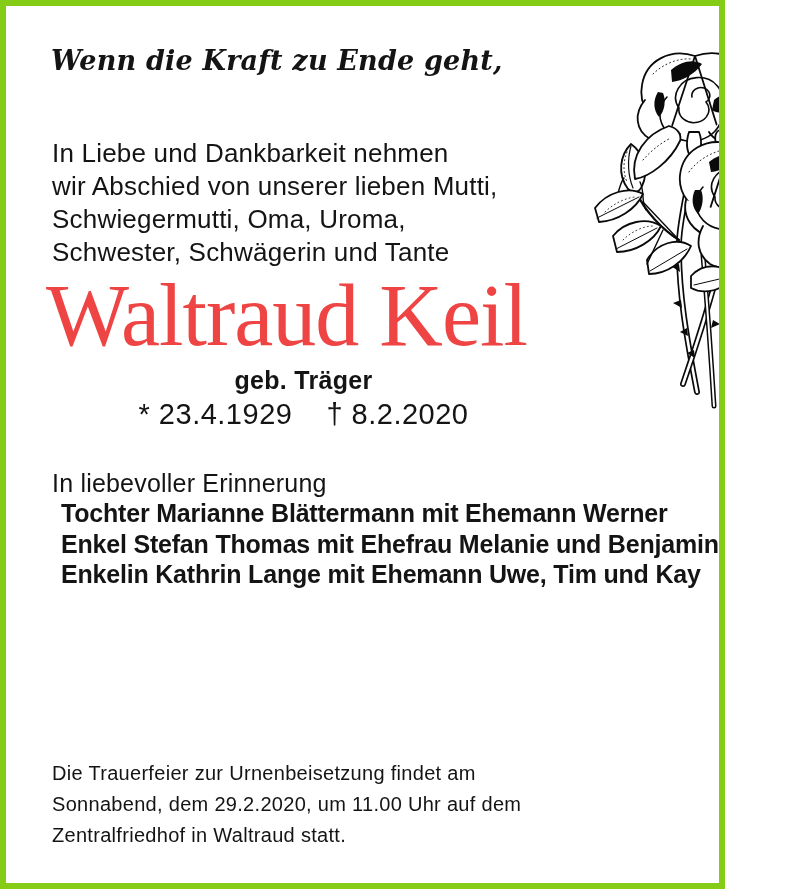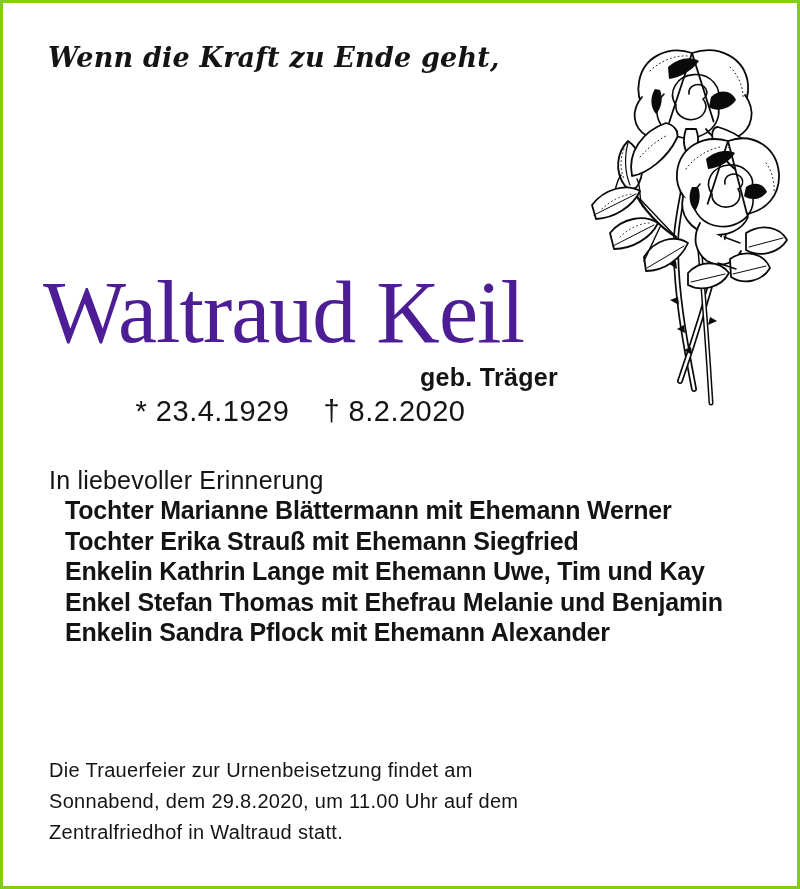--- a/index.html
+++ b/index.html
@@ -1,21 +1,21 @@
 <!DOCTYPE html>
 <html><head>
 <meta charset="utf-8">
 <style>
   html,body{margin:0;padding:0;background:#ffffff;}
   .sheet{
     position:relative;
-    width:800px;height:889px;
+    width:725px;height:889px;
     box-sizing:border-box;
     background:#ffffff;
-    border:3px solid #84cc16;
+    border:6px solid #84cc16;
     overflow:hidden;
     font-family:"Liberation Sans",sans-serif;
     color:#141414;
   }
   .quote{
     position:absolute;left:45px;top:37px;
     font-family:"DejaVu Serif",serif;
     font-weight:bold;font-style:italic;
     font-size:27px;line-height:36px;
     letter-spacing:.2px;
@@ -23,38 +23,38 @@
   .intro{
     position:absolute;left:46px;top:131px;
     font-size:26px;line-height:33px;
     letter-spacing:.2px;
   }
   .name{
     position:absolute;left:40px;top:266px;
     font-family:"Liberation Serif",serif;
     font-size:88px;line-height:1;
     letter-spacing:-1px;white-space:nowrap;
-    color:#4c1d95;
+    color:#ef4444;
   }
   .maiden{
     position:absolute;left:40px;top:360px;width:515px;
-    text-align:right;
+    text-align:center;
     font-weight:bold;font-size:25px;letter-spacing:.3px;
   }
   .dates{
     position:absolute;left:40px;top:392px;width:515px;
     display:flex;justify-content:center;gap:34px;
     font-size:29px;letter-spacing:.5px;
   }
   .erinnerung{
     position:absolute;left:46px;top:463px;
     font-size:25px;letter-spacing:.2px;
   }
   .family{
-    position:absolute;left:62px;top:492px;
+    position:absolute;left:55px;top:492px;
     font-weight:bold;font-size:25px;line-height:30.5px;
     letter-spacing:-.2px;white-space:nowrap;
   }
   .funeral{
     position:absolute;left:46px;top:752px;
     font-size:20px;line-height:31px;letter-spacing:.3px;
   }
   .roses{
     position:absolute;left:577px;top:33px;
     width:212px;height:382px;
@@ -62,20 +62,26 @@
 </style>
 </head>
 <body>
 
 <div class="sheet">
 
   <div class="quote">
     <div>Wenn die Kraft zu Ende geht,</div>
   </div>
 
+  <div class="intro">
+    <div>In Liebe und Dankbarkeit nehmen</div>
+    <div>wir Abschied von unserer lieben Mutti,</div>
+    <div>Schwiegermutti, Oma, Uroma,</div>
+    <div>Schwester, Schwägerin und Tante</div>
+  </div>
 
   <svg class="roses" viewBox="0 0 212 380" fill="none" stroke="#0a0a0a" stroke-width="1.8" stroke-linecap="round" stroke-linejoin="round">
 
     <g>
       <path d="M110,120 C102,160 97,180 96,202 C95,250 104,300 114,352" stroke-width="6" stroke="#0a0a0a"></path>
       <path d="M110,120 C102,160 97,180 96,202 C95,250 104,300 114,352" stroke-width="2.6" stroke="#ffffff"></path>
       <path d="M144,196 C134,238 118,292 100,344" stroke-width="6" stroke="#0a0a0a"></path>
       <path d="M144,196 C134,238 118,292 100,344" stroke-width="2.6" stroke="#ffffff"></path>
       <path d="M120,215 C124,262 128,316 131,366" stroke-width="5" stroke="#0a0a0a"></path>
       <path d="M120,215 C124,262 128,316 131,366" stroke-width="2" stroke="#ffffff"></path>
@@ -155,25 +161,23 @@
 
   <div class="dates">
     <span>* 23.4.1929</span>
     <span>† 8.2.2020</span>
   </div>
 
   <div class="erinnerung">In liebevoller Erinnerung</div>
 
   <div class="family">
     <div>Tochter Marianne Blättermann mit Ehemann Werner</div>
-    <div>Tochter Erika Strauß mit Ehemann Siegfried</div>
+    <div>Enkel Stefan Thomas mit Ehefrau Melanie und Benjamin</div>
     <div>Enkelin Kathrin Lange mit Ehemann Uwe, Tim und Kay</div>
-    <div>Enkel Stefan Thomas mit Ehefrau Melanie und Benjamin</div>
-    <div>Enkelin Sandra Pflock mit Ehemann Alexander</div>
   </div>
 
   <div class="funeral">
     <div>Die Trauerfeier zur Urnenbeisetzung findet am</div>
-    <div>Sonnabend, dem 29.8.2020, um 11.00 Uhr auf dem</div>
+    <div>Sonnabend, dem 29.2.2020, um 11.00 Uhr auf dem</div>
     <div>Zentralfriedhof in Waltraud statt.</div>
   </div>
 
 </div>
 
 </body></html>

